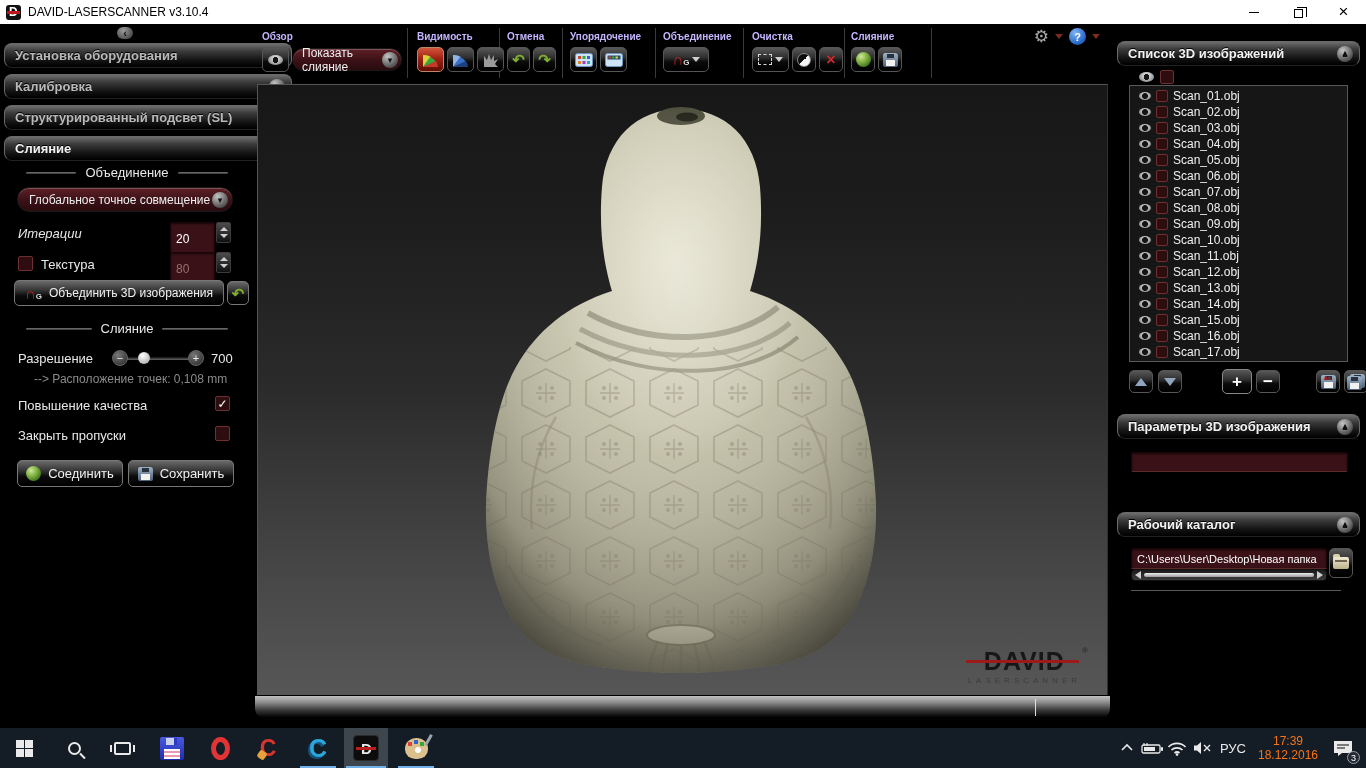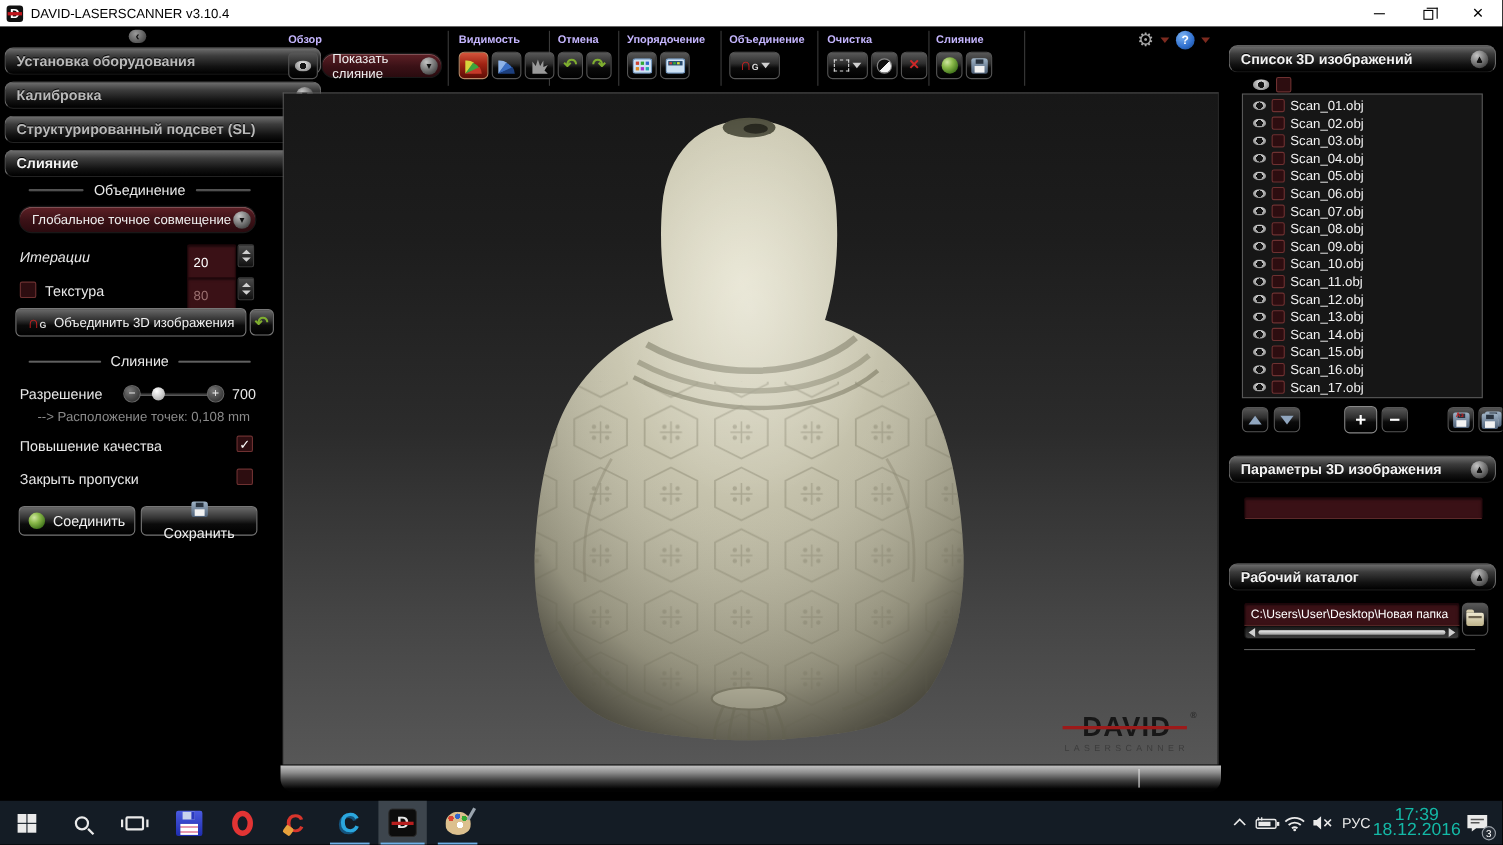--- a/index.html
+++ b/index.html
@@ -154,21 +154,21 @@
   .david-ico::before { content:"D"; position:absolute; left:7px; top:4px; color:#e8e8e8; font-size:15px; font-weight:bold; }
   .david-ico::after { content:""; position:absolute; left:2px; right:2px; top:11px; height:3px; background:#b81e1e; }
   .tb-item.active { background:#3d454d; width:44px; }
   .paint-ico { width:23px; height:21px; border-radius:50% 50% 45% 45%; background:#dcc08e; position:relative;
         background-image:radial-gradient(circle 2.5px at 5px 6px,#d43 95%,rgba(0,0,0,0)),
                          radial-gradient(circle 2.5px at 11px 4px,#36c 95%,rgba(0,0,0,0)),
                          radial-gradient(circle 2.5px at 17px 6px,#3a3 95%,rgba(0,0,0,0)),
                          radial-gradient(circle 3px at 13px 12px,#fff 95%,rgba(0,0,0,0)); }
   .paint-ico::after { content:""; position:absolute; right:-2px; top:-4px; width:3px; height:12px; background:#9aa4ae; transform:rotate(30deg); }
   .tray-text { color:#eaeaea; font-size:13px; }
-  .clock { color:#14b8a6; font-size:16px; text-align:center; line-height:14px; }
+  .clock { color:#f97316; font-size:12px; text-align:center; line-height:14px; }
   .notif-badge { position:absolute; right:2px; bottom:4px; width:13px; height:13px; border-radius:50%;
         background:#232a33; border:1px solid #9aa0a8; color:#fff; font-size:9px; display:flex; align-items:center; justify-content:center; }
 </style>
 </head>
 <body>
 
 <div class="screen">
 
   <div class="titlebar">
     <div class="app-logo"></div>
@@ -261,21 +261,21 @@
         <span>✓</span>
       </div>
 
     <div class="label13" style="position:absolute; left:18px; top:404px;">Закрыть пропуски</div>
     <div class="cb" style="position:absolute; left:215px; top:402px;"></div>
 
     <div class="glossy-btn" style="position:absolute; left:17px; top:436px; width:106px; height:27px;">
       <span class="globe"></span>
       <span>Соединить</span>
     </div>
-    <div class="glossy-btn" style="position:absolute; left:128px; top:436px; width:106px; height:27px;flex-direction:column;">
+    <div class="glossy-btn" style="position:absolute; left:128px; top:436px; width:106px; height:27px;">
       <span class="floppy"></span>
       <span>Сохранить</span>
     </div>
   </div>
 
   <div class="toolbar">
     <div class="tb-sep" style="left:152px;"></div>
     <div class="tb-sep" style="left:244px;"></div>
     <div class="tb-sep" style="left:307px;"></div>
     <div class="tb-sep" style="left:400px;"></div>

